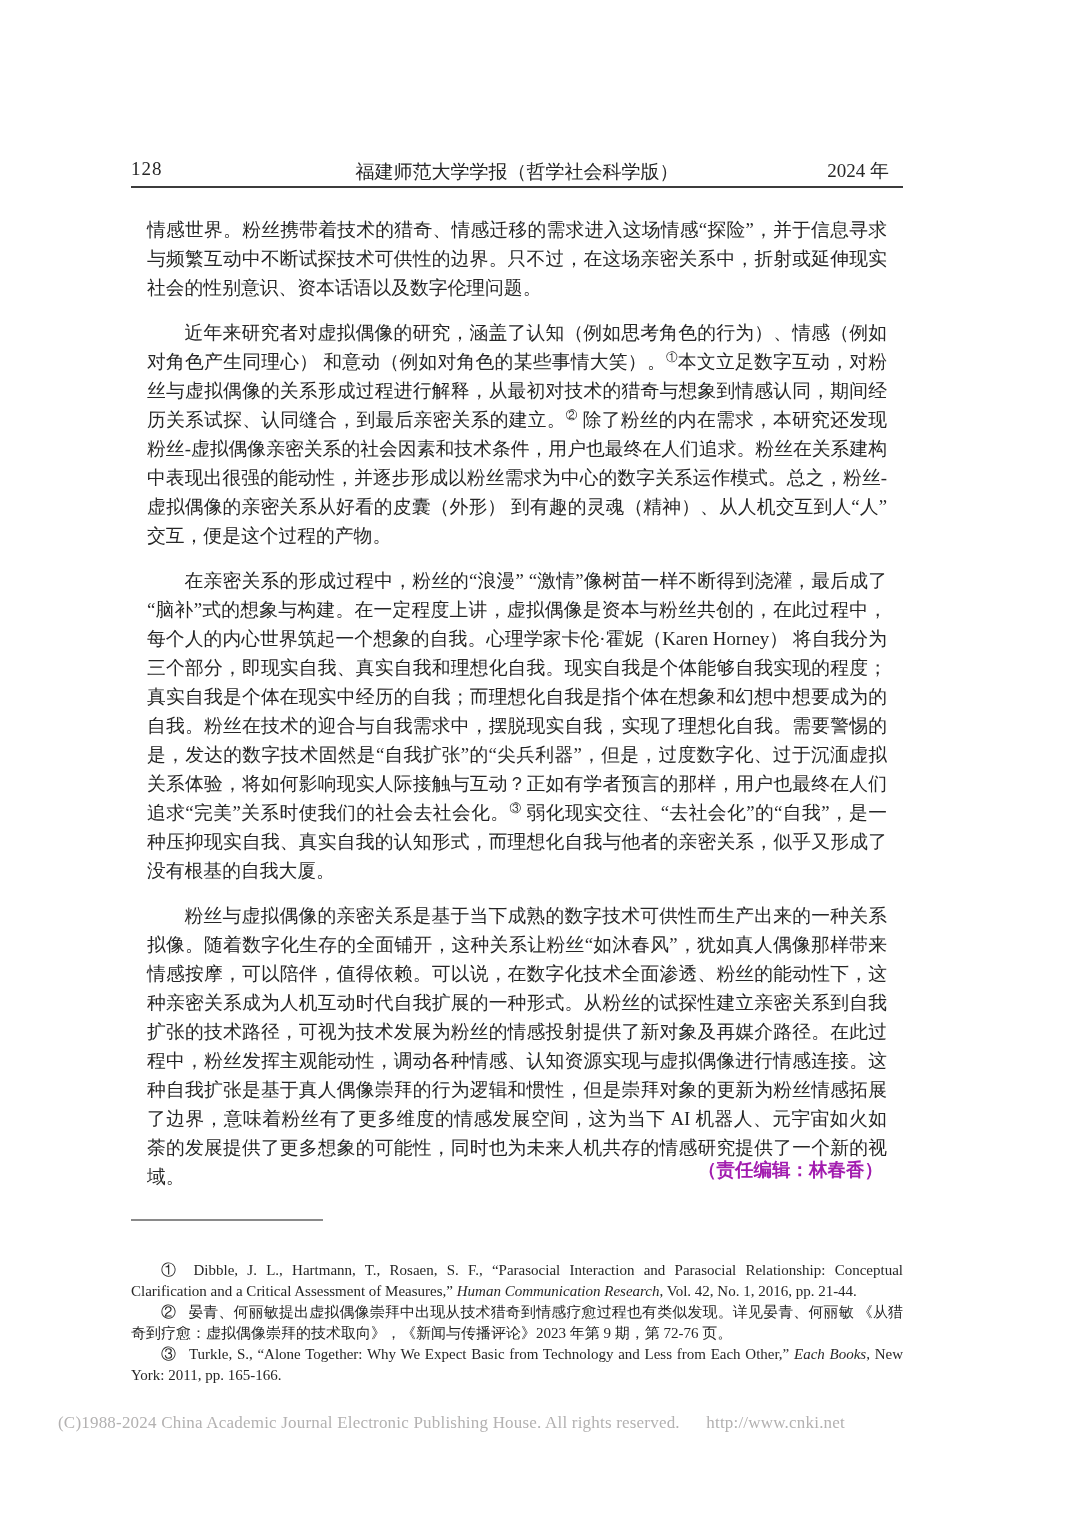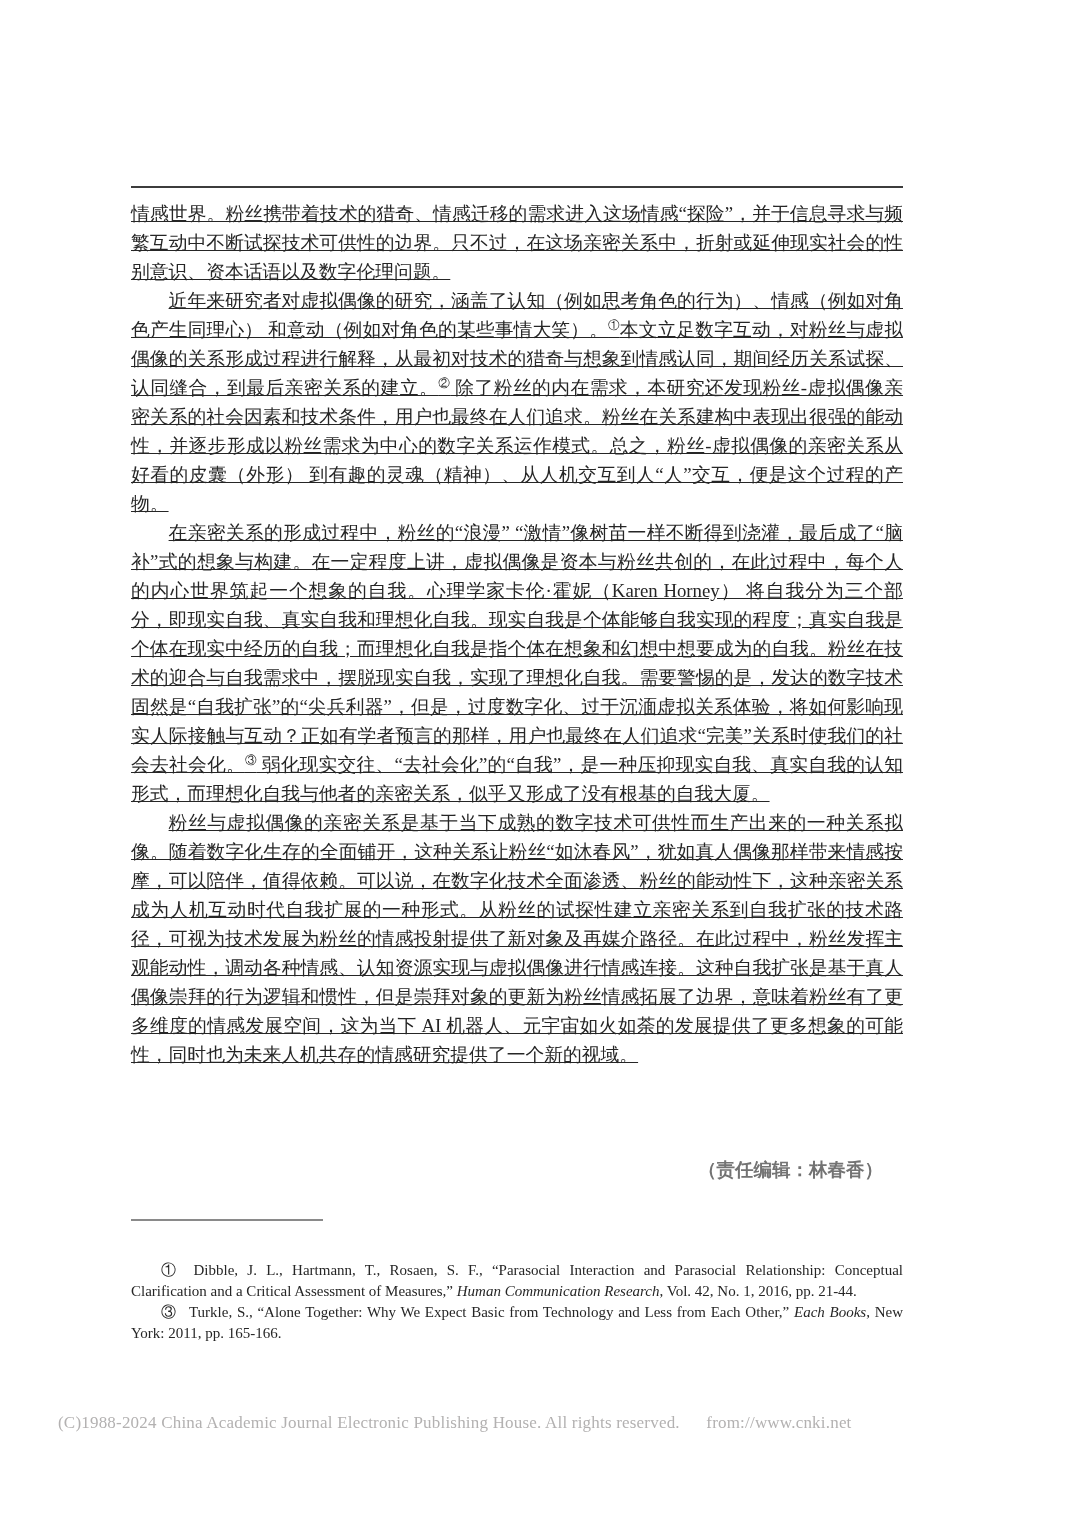--- a/index.html
+++ b/index.html
@@ -22,30 +22,30 @@
   .header-rule {
     position:absolute; left:131px; top:186px; width:772px; height:2px;
     background:#3c3c3c;
   }
   
   .body-text {
     position:absolute; left:131px; top:199px; width:772px;
     font-size:18.8px; line-height:29px;
     text-align:justify; text-justify:inter-ideograph;
   }
-  .para { margin:0;text-decoration:underline; }
+  .para { margin:16px; }
   .para.indent { text-indent:2em; }
   .body-text sup {
     font-size:0.62em; line-height:0; vertical-align:super;
   }
   
   .editor-note {
     position:absolute; right:197px; top:1157px;
     font-family:"Liberation Sans","DejaVu Sans",sans-serif;
-    font-weight:bold; font-size:18.5px; color:#737373;
+    font-weight:bold; font-size:18.5px; color:#a21caf;
   }
   
   .footnote-rule {
     position:absolute; left:131px; top:1219px; width:192px; height:2px;
     background:#8a8a8a;
   }
   .footnotes {
     position:absolute; left:131px; top:1240px; width:772px;
     font-size:15px; line-height:21px;
     text-align:justify; text-justify:inter-ideograph;margin-top:20px;
@@ -59,37 +59,43 @@
     font-size:17px; color:#b3b1b1; letter-spacing:0.2px;
     white-space:nowrap;
   }
   .copyright .url { margin-left:22px; }
 </style>
 </head>
 <body>
 
 <div class="page">
 
+  <header class="header">
+    <span class="pagenum">128</span>
+    <span class="jtitle">福建师范大学学报（哲学社会科学版）</span>
+    <span class="year">2024 年</span>
+  </header>
 
   <div class="header-rule"></div>
 
   <main class="body-text" id="paragraphs">
       <p class="para"><span>情感世界。粉丝携带着技术的猎奇、情感迁移的需求进入这场情感“探险”，并于信息寻求与频繁互动中不断试探技术可供性的边界。只不过，在这场亲密关系中，折射或延伸现实社会的性别意识、资本话语以及数字伦理问题。</span></p>
       <p class="para indent"><span>近年来研究者对虚拟偶像的研究，涵盖了认知（例如思考角色的行为）、情感（例如对角色产生同理心） 和意动（例如对角色的某些事情大笑）。</span><sup>①</sup><span>本文立足数字互动，对粉丝与虚拟偶像的关系形成过程进行解释，从最初对技术的猎奇与想象到情感认同，期间经历关系试探、认同缝合，到最后亲密关系的建立。</span><sup>②</sup><span> 除了粉丝的内在需求，本研究还发现粉丝-虚拟偶像亲密关系的社会因素和技术条件，用户也最终在人们追求。粉丝在关系建构中表现出很强的能动性，并逐步形成以粉丝需求为中心的数字关系运作模式。总之，粉丝-虚拟偶像的亲密关系从好看的皮囊（外形） 到有趣的灵魂（精神）、从人机交互到人“人”交互，便是这个过程的产物。</span></p>
       <p class="para indent"><span>在亲密关系的形成过程中，粉丝的“浪漫” “激情”像树苗一样不断得到浇灌，最后成了“脑补”式的想象与构建。在一定程度上讲，虚拟偶像是资本与粉丝共创的，在此过程中，每个人的内心世界筑起一个想象的自我。心理学家卡伦·霍妮（Karen Horney） 将自我分为三个部分，即现实自我、真实自我和理想化自我。现实自我是个体能够自我实现的程度；真实自我是个体在现实中经历的自我；而理想化自我是指个体在想象和幻想中想要成为的自我。粉丝在技术的迎合与自我需求中，摆脱现实自我，实现了理想化自我。需要警惕的是，发达的数字技术固然是“自我扩张”的“尖兵利器”，但是，过度数字化、过于沉湎虚拟关系体验，将如何影响现实人际接触与互动？正如有学者预言的那样，用户也最终在人们追求“完美”关系时使我们的社会去社会化。</span><sup>③</sup><span> 弱化现实交往、“去社会化”的“自我”，是一种压抑现实自我、真实自我的认知形式，而理想化自我与他者的亲密关系，似乎又形成了没有根基的自我大厦。</span></p>
       <p class="para indent"><span>粉丝与虚拟偶像的亲密关系是基于当下成熟的数字技术可供性而生产出来的一种关系拟像。随着数字化生存的全面铺开，这种关系让粉丝“如沐春风”，犹如真人偶像那样带来情感按摩，可以陪伴，值得依赖。可以说，在数字化技术全面渗透、粉丝的能动性下，这种亲密关系成为人机互动时代自我扩展的一种形式。从粉丝的试探性建立亲密关系到自我扩张的技术路径，可视为技术发展为粉丝的情感投射提供了新对象及再媒介路径。在此过程中，粉丝发挥主观能动性，调动各种情感、认知资源实现与虚拟偶像进行情感连接。这种自我扩张是基于真人偶像崇拜的行为逻辑和惯性，但是崇拜对象的更新为粉丝情感拓展了边界，意味着粉丝有了更多维度的情感发展空间，这为当下 AI 机器人、元宇宙如火如荼的发展提供了更多想象的可能性，同时也为未来人机共存的情感研究提供了一个新的视域。</span></p>
     </main>
 
   <div class="editor-note">（责任编辑：林春香）</div>
 
   <div class="footnote-rule"></div>
 
   <section class="footnotes" id="footnotes">
       <p class="footnote"><span class="fn-marker">①</span><span>Dibble, J. L., Hartmann, T., Rosaen, S. F., “Parasocial Interaction and Parasocial Relationship: Conceptual Clarification and a Critical Assessment of Measures,” </span><i>Human Communication Research</i><span>, Vol. 42, No. 1, 2016, pp. 21-44.</span></p>
+      <p class="footnote"><span class="fn-marker">②</span><span>晏青、何丽敏提出虚拟偶像崇拜中出现从技术猎奇到情感疗愈过程也有类似发现。详见晏青、何丽敏 《从猎奇到疗愈：虚拟偶像崇拜的技术取向》，《新闻与传播评论》2023 年第 9 期，第 72-76 页。</span></p>
       <p class="footnote"><span class="fn-marker">③</span><span>Turkle, S., “Alone Together: Why We Expect Basic from Technology and Less from Each Other,” </span><i>Each Books</i><span>, New York: 2011, pp. 165-166.</span></p>
     </section>
 
   <footer class="copyright">
     <span>(C)1988-2024 China Academic Journal Electronic Publishing House. All rights reserved.</span>
-    <span class="url">from://www.cnki.net</span>
+    <span class="url">http://www.cnki.net</span>
   </footer>
 
 </div>
 
 </body></html>

